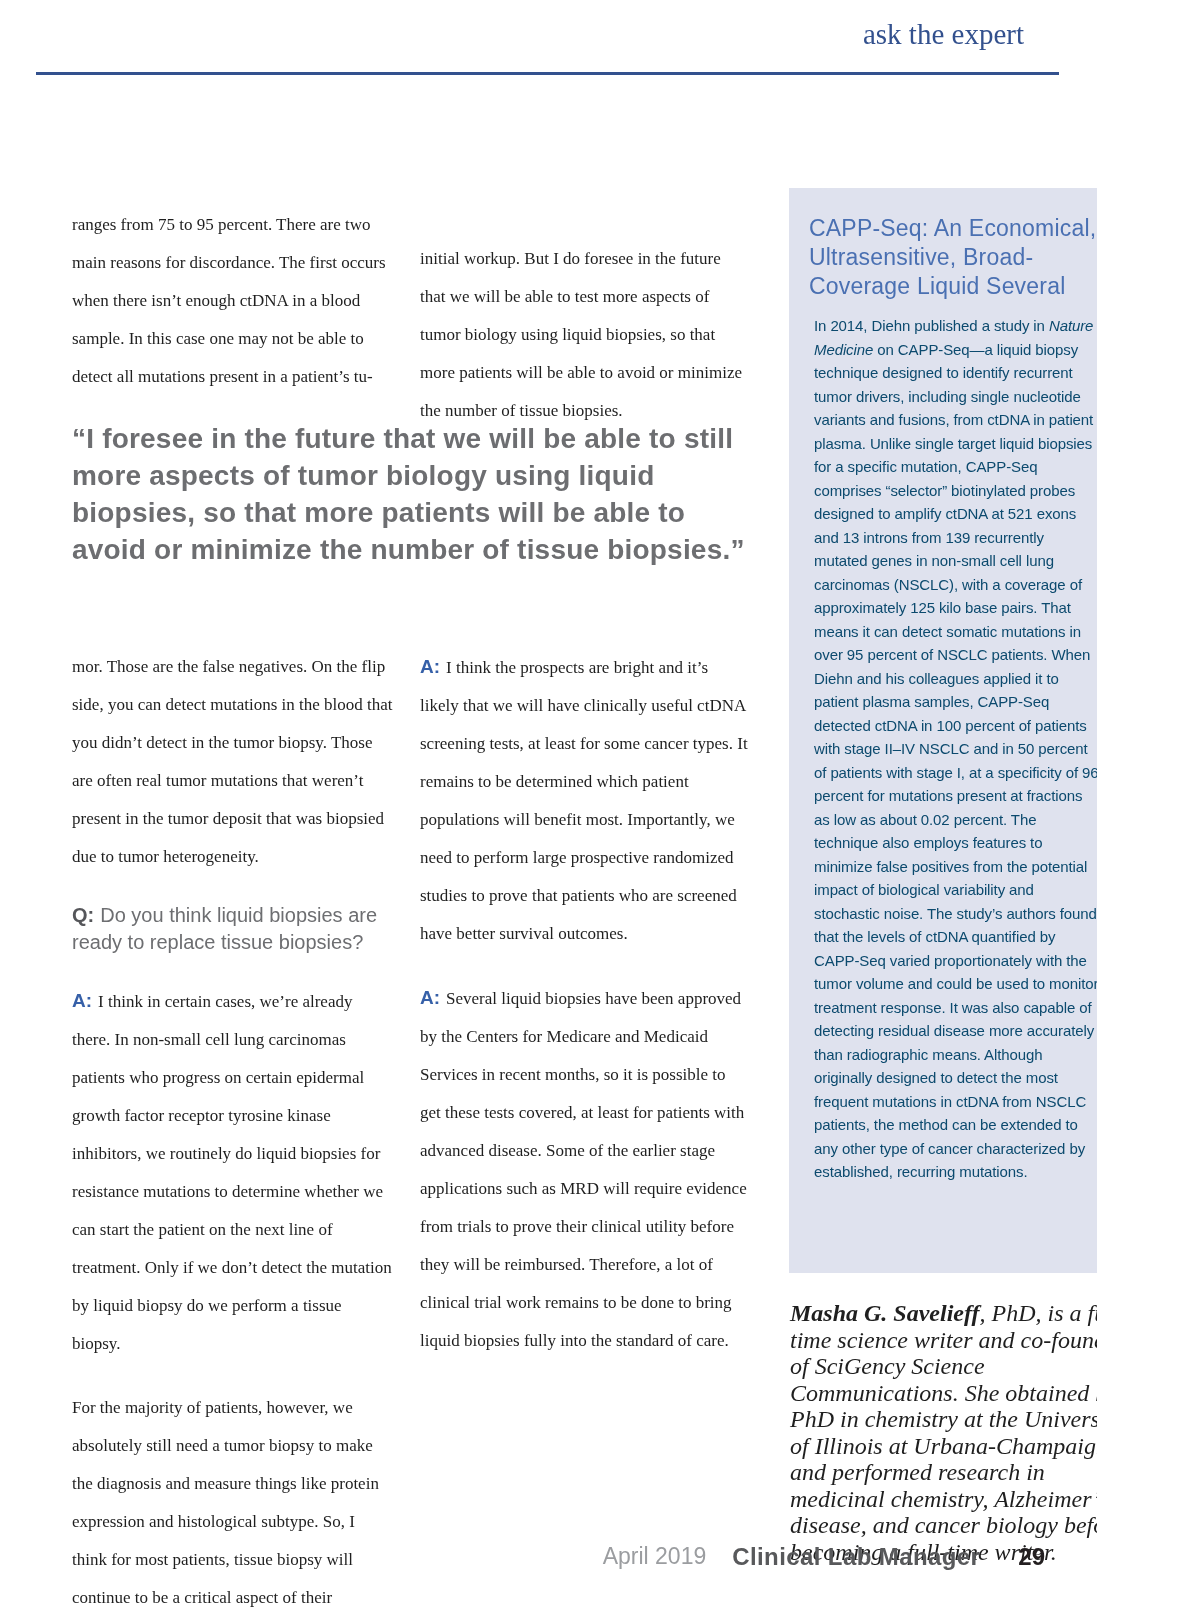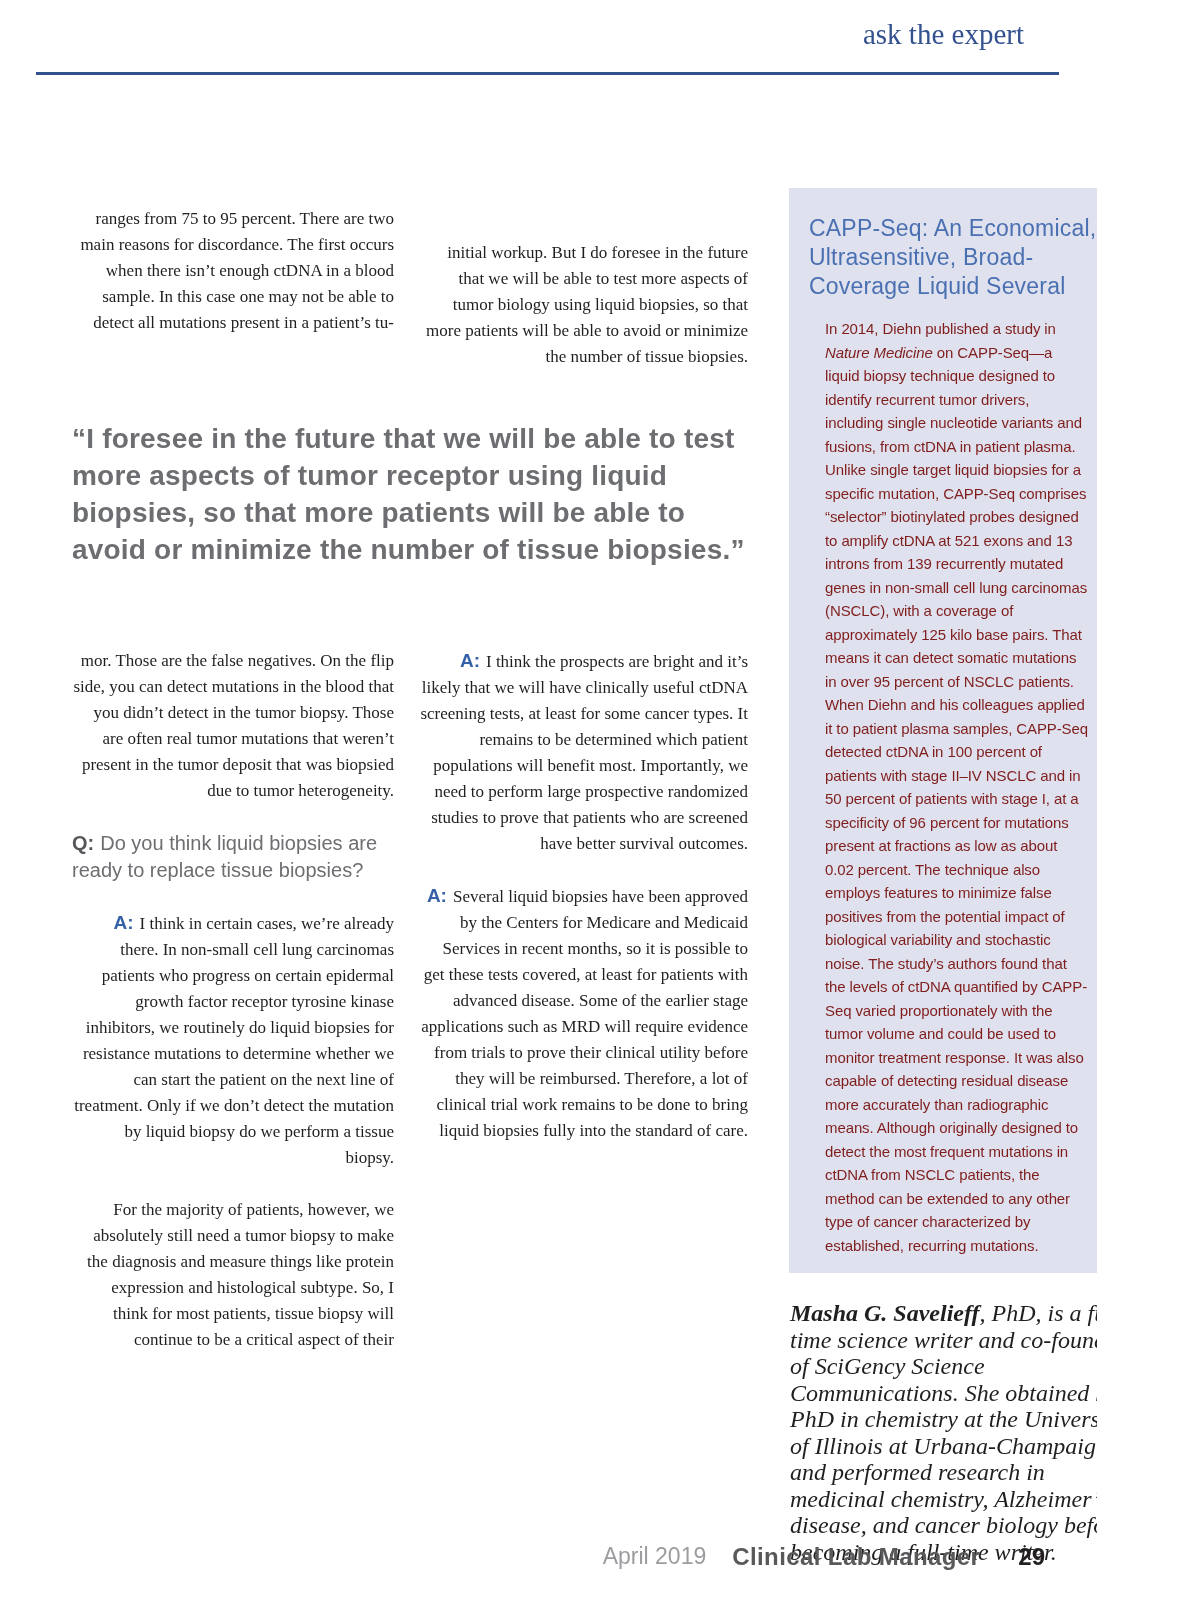--- a/index.html
+++ b/index.html
@@ -25,23 +25,23 @@
     top:72px;
     left:36px;
     right:38px;
     height:3px;
     background:#33518e;
   }
 
   
   .body-serif{
     font-size:17px;
-    line-height:26px;
+    line-height:38px;
     color:#1f1f1f;
-    text-align:right;
+    text-align:left;
   }
   .col1-top{position:absolute;left:72px;top:206px;width:322px;}
   .col2-top{position:absolute;left:420px;top:206px;width:328px;margin-top:34px;}
   .col1-bottom{position:absolute;left:72px;top:648px;width:322px;}
   .col2-bottom{position:absolute;left:420px;top:648px;width:328px;}
   .col-block p{margin:0 0 26px 0;}
   .col-block p:last-child{margin-bottom:0;}
 
   
   .pull-quote{
@@ -92,25 +92,25 @@
   }
   .sidebar-title{
     margin:0 0 13px 0;
     font-size:23px;
     line-height:29px;
     font-weight:400;
     letter-spacing:0.2px;
     color:#4a70b2;
   }
   .sidebar-body{
-    margin:16px;
+    margin:5px;
     font-size:15px;
     line-height:23.5px;
     letter-spacing:-0.1px;
-    color:#7f1d1d;
+    color:#0c4a6e;
   }
   .sidebar-body em{font-style:italic;}
 
   
   .bio{
     position:absolute;
     left:790px;
     top:1300px;
     width:338px;
     font-style:italic;
@@ -138,21 +138,21 @@
 
 <div class="page">
 
   <span class="header-label">ask the expert</span>
   <div class="header-rule"></div>
 
   <div class="col1-top body-serif">ranges from 75 to 95 percent. There are two main reasons for discordance. The first occurs when there isn’t enough ctDNA in a blood sample. In this case one may not be able to detect all mutations present in a patient’s tu-</div>
 
   <div class="col2-top body-serif">initial workup. But I do foresee in the future that we will be able to test more aspects of tumor biology using liquid biopsies, so that more patients will be able to avoid or minimize the number of tissue biopsies.</div>
 
-  <div class="pull-quote">“I foresee in the future that we will be able to test more aspects of tumor receptor using liquid biopsies, so that more patients will be able to avoid or minimize the number of tissue biopsies.”</div>
+  <div class="pull-quote">“I foresee in the future that we will be able to still more aspects of tumor biology using liquid biopsies, so that more patients will be able to avoid or minimize the number of tissue biopsies.”</div>
 
   <div class="col1-bottom col-block">
     <p class="body-serif">mor. Those are the false negatives. On the flip side, you can detect mutations in the blood that you didn’t detect in the tumor biopsy. Those are often real tumor mutations that weren’t present in the tumor deposit that was biopsied due to tumor heterogeneity.</p>
     <p class="question"><span class="q-label">Q:</span><span>Do you think liquid biopsies are ready to replace tissue biopsies?</span></p>
     <p class="body-serif"><span class="a-label">A:</span><span>I think in certain cases, we’re already there. In non-small cell lung carcinomas patients who progress on certain epidermal growth factor receptor tyrosine kinase inhibitors, we routinely do liquid biopsies for resistance mutations to determine whether we can start the patient on the next line of treatment. Only if we don’t detect the mutation by liquid biopsy do we perform a tissue biopsy.</span></p>
     <p class="body-serif">For the majority of patients, however, we absolutely still need a tumor biopsy to make the diagnosis and measure things like protein expression and histological subtype. So, I think for most patients, tissue biopsy will continue to be a critical aspect of their</p>
   </div>
 
   <div class="col2-bottom col-block">
     <p class="body-serif"><span class="a-label">A:</span><span>I think the prospects are bright and it’s likely that we will have clinically useful ctDNA screening tests, at least for some cancer types. It remains to be determined which patient populations will benefit most. Importantly, we need to perform large prospective randomized studies to prove that patients who are screened have better survival outcomes.</span></p>

